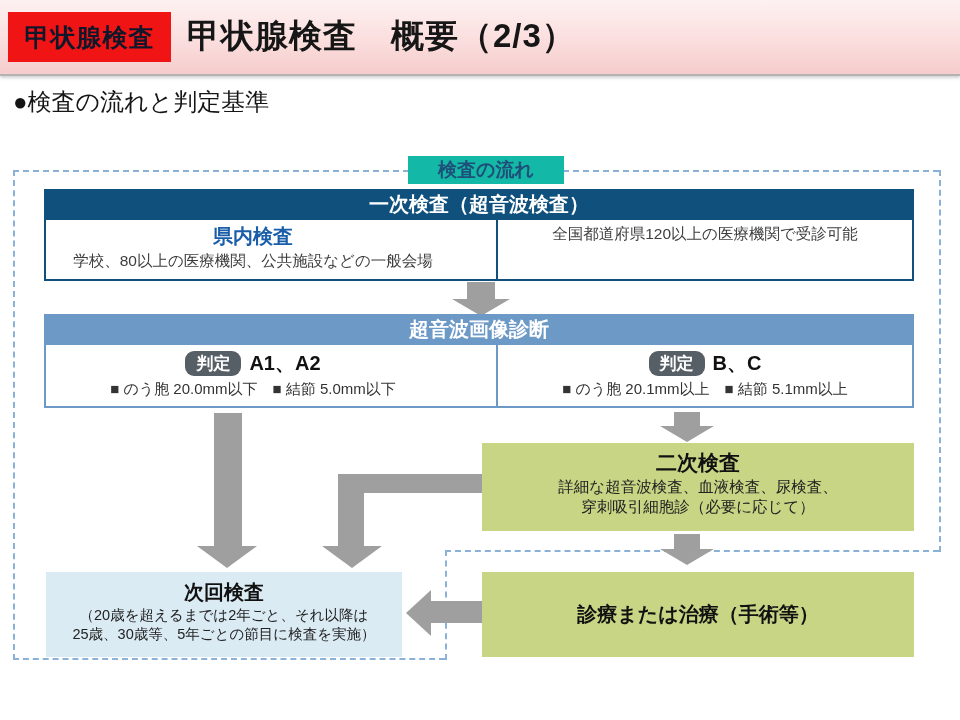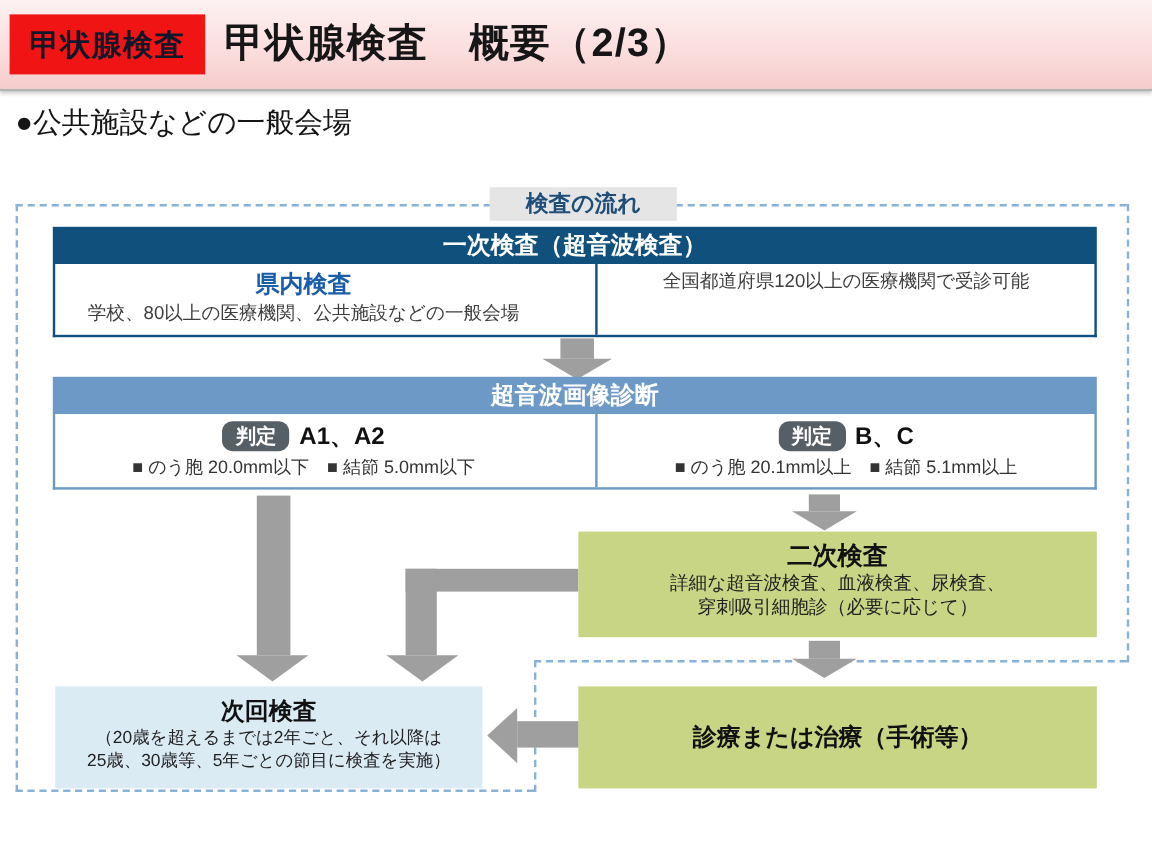--- a/index.html
+++ b/index.html
@@ -25,21 +25,21 @@
   }
   .heading {
     position:absolute; left:13px; top:86px; font-size:24px; color:#151515; white-space:nowrap;
   }
   
   .dash { position:absolute; }
   .dash-h { border-top:2px dashed #8ab2d8; height:0; }
   .dash-v { border-left:2px dashed #8ab2d8; width:0; }
   .frame-label {
     position:absolute; left:408px; top:156px; width:156px; height:28px;
-    background:#e5e5e5; color:#1F4E79; font-size:19px; font-weight:bold;
+    background:#14b8a6; color:#1F4E79; font-size:19px; font-weight:bold;
     display:flex; align-items:center; justify-content:center;
   }
   
   .tbl { position:absolute; left:44px; width:870px; }
   .tbl-head {
     height:31px; color:#ffffff; font-size:20px; font-weight:bold;
     display:flex; align-items:center; justify-content:center;
   }
   .tbl-head.navy { background:#10507D; }
   .tbl-head.blue { background:#6C99C6; }
@@ -80,21 +80,21 @@
 </head>
 <body>
 
 <div class="slide">
 
   <div class="header">
     <div class="tag">甲状腺検査</div>
     <div class="title">甲状腺検査　概要（2/3）</div>
   </div>
 
-  <div class="heading">●公共施設などの一般会場</div>
+  <div class="heading">●検査の流れと判定基準</div>
 
   <div class="dash dash-h" style="left:13px; top:170px; width:926px;"></div>
   <div class="dash dash-v" style="left:13px; top:170px; height:490px;"></div>
   <div class="dash dash-v" style="left:939px; top:170px; height:382px;"></div>
   <div class="dash dash-h" style="left:445px; top:550px; width:494px;"></div>
   <div class="dash dash-v" style="left:445px; top:550px; height:110px;"></div>
   <div class="dash dash-h" style="left:13px; top:658px; width:432px;"></div>
   <div class="frame-label">検査の流れ</div>
 
   <div class="tbl" style="top:189px;">

